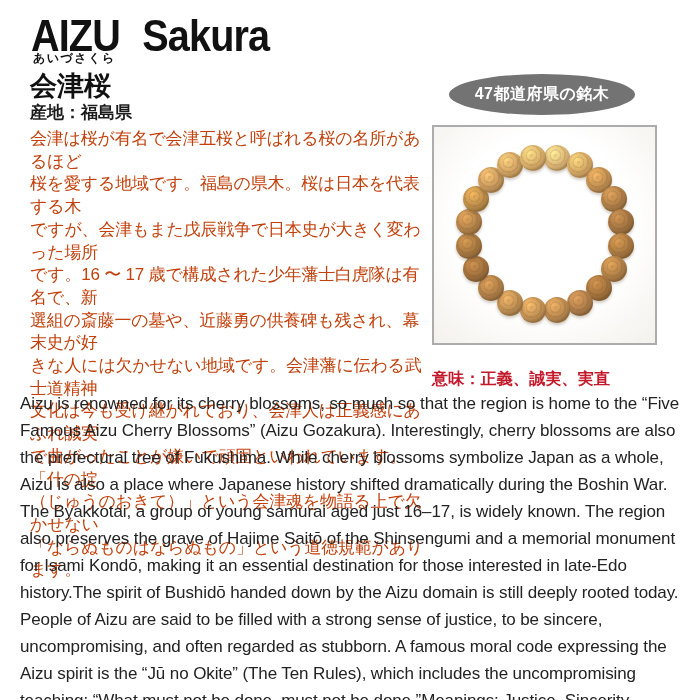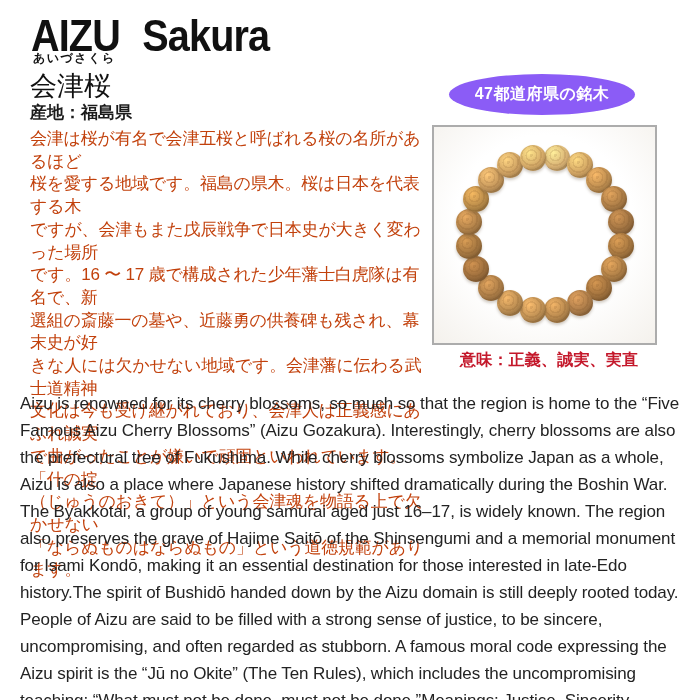--- a/index.html
+++ b/index.html
@@ -11,21 +11,21 @@
   .abs{position:absolute;}
   .page-title{
     left:31px;top:12px;font-size:45px;line-height:48px;font-weight:bold;
     letter-spacing:-1px;word-spacing:14px;color:#111;
     transform:scaleX(.88);transform-origin:left top;white-space:nowrap;
   }
   .furigana{
     left:33px;top:50px;font-size:12px;font-weight:bold;letter-spacing:1.5px;color:#111;
   }
   .kanji-title{
-    left:30px;top:72px;font-size:27px;line-height:29px;font-weight:normal;color:#111;
+    left:30px;top:72px;font-size:27px;line-height:29px;font-weight:bold;color:#111;
   }
   .origin{
     left:30px;top:102px;font-size:17px;line-height:21px;color:#1b1b1b;font-weight:bold;
   }
   .jp-para{
     left:30px;top:128px;width:400px;font-size:17px;line-height:22.7px;
     color:#c2410c;white-space:pre-line;letter-spacing:-0.2px;
   }
   .badge{
     left:449px;top:74px;width:186px;height:41px;border-radius:50%;
@@ -36,21 +36,21 @@
     left:432px;top:125px;width:221px;height:216px;
     border:2px solid #acacac;
     background:radial-gradient(circle at 50% 45%, #ffffff 55%, #f4f1ec 100%);
   }
   .bracelet{position:absolute;left:0;top:0;width:100%;height:100%;}
   .bead{
     position:absolute;border-radius:50%;
     box-shadow:0 2px 3px rgba(90,70,40,0.28);
   }
   .meaning{
-    left:432px;top:350px;font-size:16px;font-weight:bold;letter-spacing:0.2px;margin-left:28px;
+    left:432px;top:369px;font-size:16px;font-weight:bold;letter-spacing:0.2px;
   }
   .en-para{
     left:20px;top:390px;width:668px;font-size:17px;line-height:27px;
     color:#232323;letter-spacing:-0.1px;
   }
 </style>
 </head>
 <body>
 
 <div class="abs page-title">AIZU Sakura</div>
@@ -62,21 +62,21 @@
 桜を愛する地域です。福島の県木。桜は日本を代表する木
 ですが、会津もまた戊辰戦争で日本史が大きく変わった場所
 です。16 〜 17 歳で構成された少年藩士白虎隊は有名で、新
 選組の斎藤一の墓や、近藤勇の供養碑も残され、幕末史が好
 きな人には欠かせない地域です。会津藩に伝わる武士道精神
 文化は今も受け継がれており、会津人は正義感にあふれ誠実
 で曲がったことが嫌いで頑固といわれています。「什の掟
 （じゅうのおきて）」という会津魂を物語る上で欠かせない
 「ならぬものはならぬもの」という道徳規範があります。</div>
 
-<div class="abs badge" id="badge" style="background: #8b5cf6; color: rgb(255, 255, 255);">
+<div class="abs badge" id="badge" style="background: #737373; color: rgb(255, 255, 255);">
   <span>47都道府県の銘木</span>
 </div>
 
 <div class="abs photo-frame">
   <div class="bracelet" id="bracelet">
       <div class="bead" style="width: 26px; height: 26px; left: 110.045px; top: 17.948px; background: repeating-radial-gradient(circle at 44% 40%, rgba(105, 65, 25, 0.13) 0px, rgba(105, 65, 25, 0.13) 1.5px, rgba(0, 0, 0, 0) 1.5px, rgba(0, 0, 0, 0) 4.5px), radial-gradient(circle at 36% 30%, rgb(255, 239, 155) 0%, rgb(216, 177, 115) 55%, rgb(130, 106, 69) 100%);"></div>
       <div class="bead" style="width: 26px; height: 26px; left: 132.957px; top: 25.3925px; background: repeating-radial-gradient(circle at 44% 40%, rgba(105, 65, 25, 0.13) 0px, rgba(105, 65, 25, 0.13) 1.5px, rgba(0, 0, 0, 0) 1.5px, rgba(0, 0, 0, 0) 4.5px), radial-gradient(circle at 36% 30%, rgb(255, 219, 131) 0%, rgb(207, 162, 97) 55%, rgb(124, 97, 58) 100%);"></div>
       <div class="bead" style="width: 26px; height: 26px; left: 152.447px; top: 39.5528px; background: repeating-radial-gradient(circle at 44% 40%, rgba(105, 65, 25, 0.13) 0px, rgba(105, 65, 25, 0.13) 1.5px, rgba(0, 0, 0, 0) 1.5px, rgba(0, 0, 0, 0) 4.5px), radial-gradient(circle at 36% 30%, rgb(250, 186, 105) 0%, rgb(185, 138, 78) 55%, rgb(111, 83, 47) 100%);"></div>
       <div class="bead" style="width: 26px; height: 26px; left: 166.608px; top: 59.0427px; background: repeating-radial-gradient(circle at 44% 40%, rgba(105, 65, 25, 0.13) 0px, rgba(105, 65, 25, 0.13) 1.5px, rgba(0, 0, 0, 0) 1.5px, rgba(0, 0, 0, 0) 4.5px), radial-gradient(circle at 36% 30%, rgb(227, 165, 93) 0%, rgb(168, 122, 69) 55%, rgb(101, 73, 41) 100%);"></div>
       <div class="bead" style="width: 26px; height: 26px; left: 174.052px; top: 81.9545px; background: repeating-radial-gradient(circle at 44% 40%, rgba(105, 65, 25, 0.13) 0px, rgba(105, 65, 25, 0.13) 1.5px, rgba(0, 0, 0, 0) 1.5px, rgba(0, 0, 0, 0) 4.5px), radial-gradient(circle at 36% 30%, rgb(211, 151, 86) 0%, rgb(156, 112, 64) 55%, rgb(94, 67, 38) 100%);"></div>

